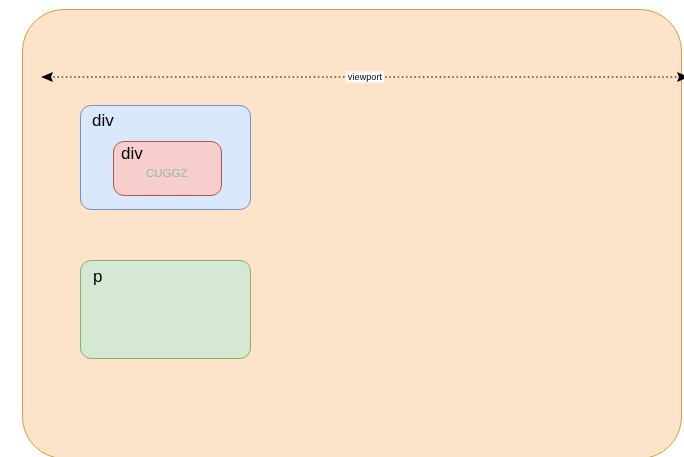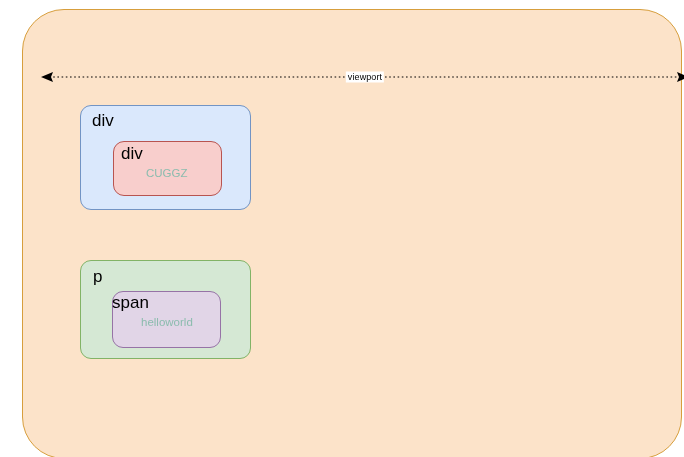--- a/index.html
+++ b/index.html
@@ -147,20 +147,16 @@
 
       <div id="div-inner-box" class="node-box">
         <span id="div-inner-tag" class="node-tag">div</span>
         <span id="div-inner-text" class="node-text">CUGGZ</span>
       </div>
     </div>
 
     <div id="p-box" class="node-box">
       <span id="p-tag" class="node-tag">p</span>
 
-      <div id="span-box" class="node-box">
-        <span id="span-tag" class="node-tag">span</span>
-        <span id="span-text" class="node-text">helloworld</span>
-      </div>
     </div>
 
   </div>
 </div>
 
 </body></html>

